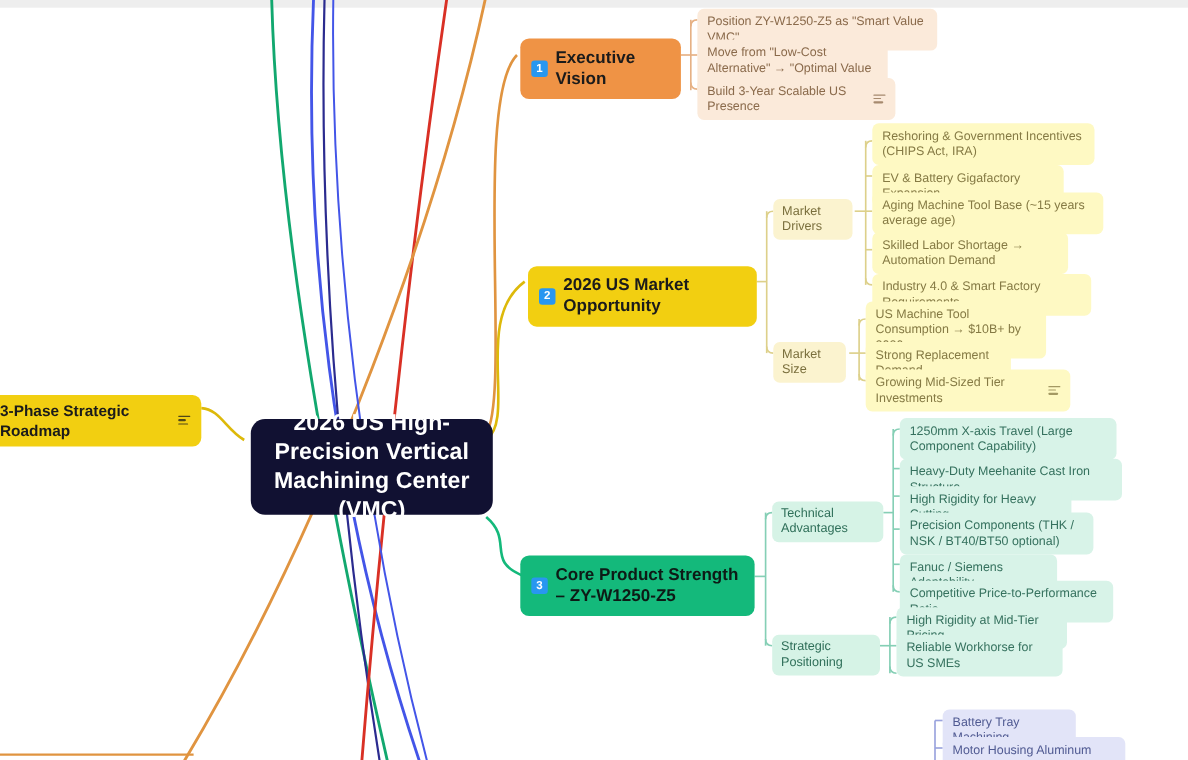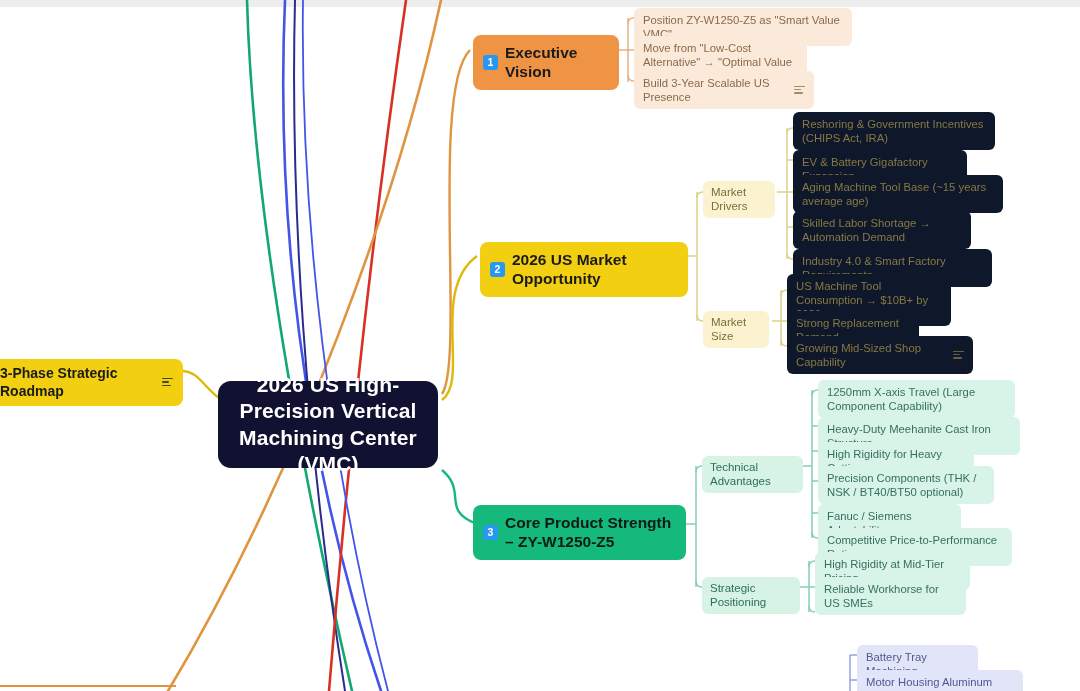--- a/index.html
+++ b/index.html
@@ -82,21 +82,21 @@
   .sub.yellow { background: #fbf3cf; color:#7a6f3d; }
   .sub.green  { background: #d6f3e6; color:#2f6f59; }
   
   .leaf {
     font-size: 11.3px;
     padding: 5px 9px;
     border-radius: 6px;
     align-items: center;
   }
   .leaf.peach  { background: #fbeada; color: #8a6a4b; }
-  .leaf.cream  { background: #0f172a; color: #857a44; }
+  .leaf.cream  { background: #fef9c3; color: #857a44; }
   .leaf.mint   { background: #d8f3e8; color: #35715e; }
   .leaf.lilac  { background: #e2e4f8; color: #505a92; }
   .note-icon {
     display: inline-block;
     width: 11px; height: 9px;
     margin-left: 7px;
     flex: 0 0 11px;
     opacity: .75;
   }
   .note-icon i {
@@ -201,21 +201,21 @@
 
     <g fill="none" stroke="#9aa3dd" stroke-width="1.5">
       <path d="M850,655 L850,691"></path>
       <path d="M850,655 L857,655"></path>
       <path d="M850,680 L857,680"></path>
     </g>
 
     <path d="M0,686 L176,686" fill="none" stroke="#e09440" stroke-width="2"></path>
   </svg>
 
-  <div class="node root" style="left:218px; top:381px; width:220px; height:87px;">
+  <div class="node root" style="left:228px; top:381px; width:220px; height:87px;">
     <span>2026 US High-Precision Vertical Machining Center (VMC)</span>
   </div>
 
   <div class="node br orange" style="left:473px; top:35px; width:146px;">
     <span class="badge">1</span>
     <span>Executive Vision</span>
   </div>
 
   <div class="node leaf peach" style="left:634px; top:8px; width:218px;">
     <span>Position ZY-W1250-Z5 as "Smart Value VMC"</span>
@@ -256,21 +256,21 @@
     <span>Industry 4.0 &amp; Smart Factory Requirements</span>
   </div>
 
   <div class="node leaf cream" style="left:787px; top:274px; width:164px;">
     <span>US Machine Tool Consumption → $10B+ by 2026</span>
   </div>
   <div class="node leaf cream" style="left:787px; top:311px; width:132px;">
     <span>Strong Replacement Demand</span>
   </div>
   <div class="node leaf cream" style="left:787px; top:336px; width:186px;">
-    <span>Growing Mid-Sized Shop Capability</span>
+    <span>Growing Mid-Sized Tier Investments</span>
     <span class="note-icon"><i></i><i></i><i></i></span>
   </div>
 
   <div class="node br green" style="left:473px; top:505px; width:213px;">
     <span class="badge">3</span>
     <span>Core Product Strength – ZY-W1250-Z5</span>
   </div>
 
   <div class="node sub green" style="left:702px; top:456px; width:101px;">
     <span>Technical Advantages</span>

